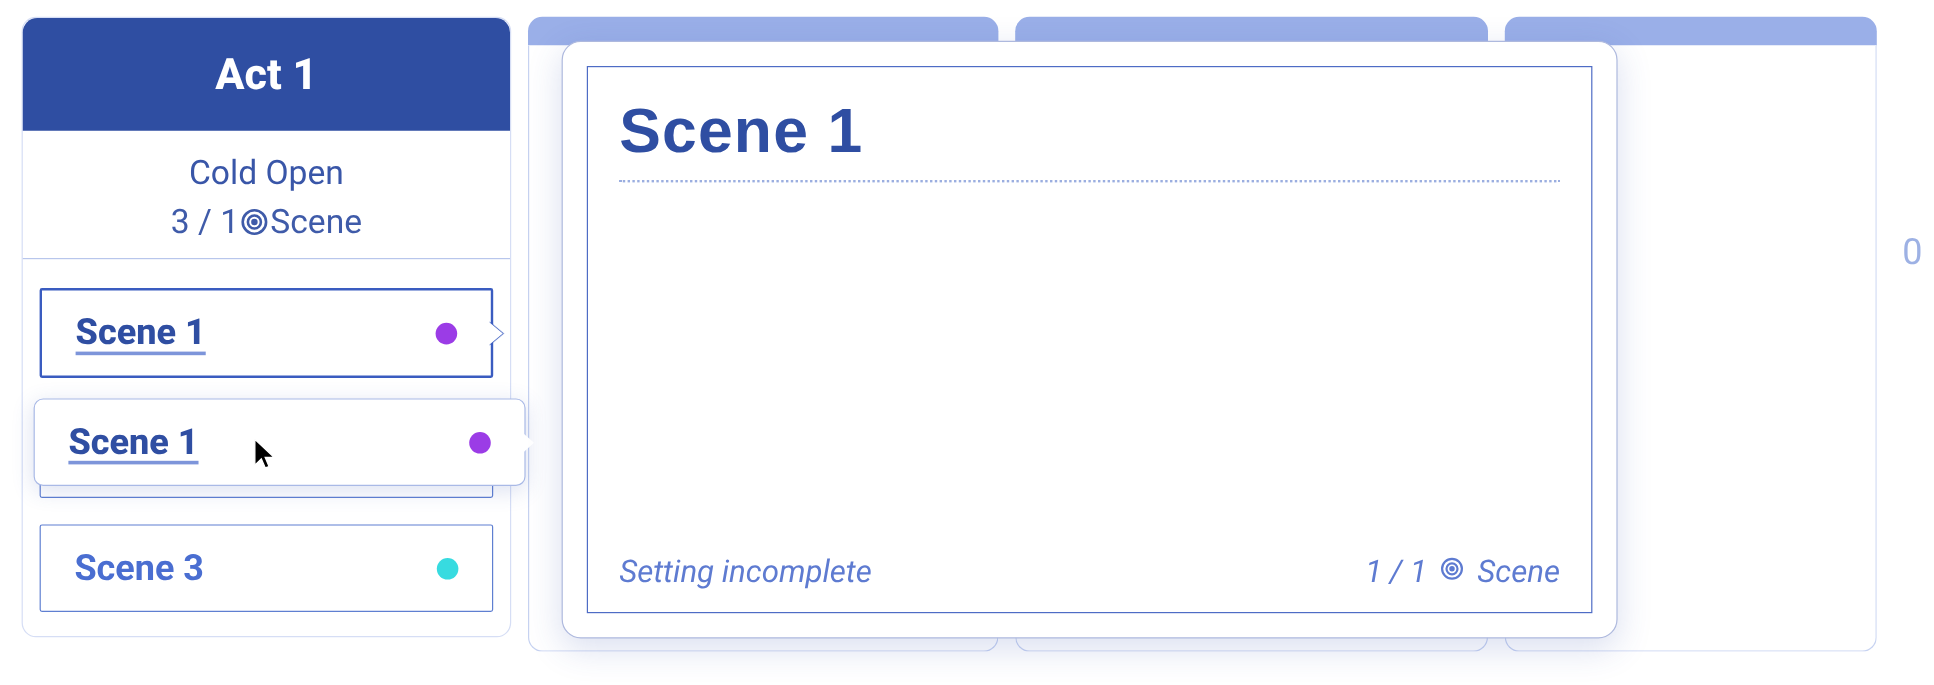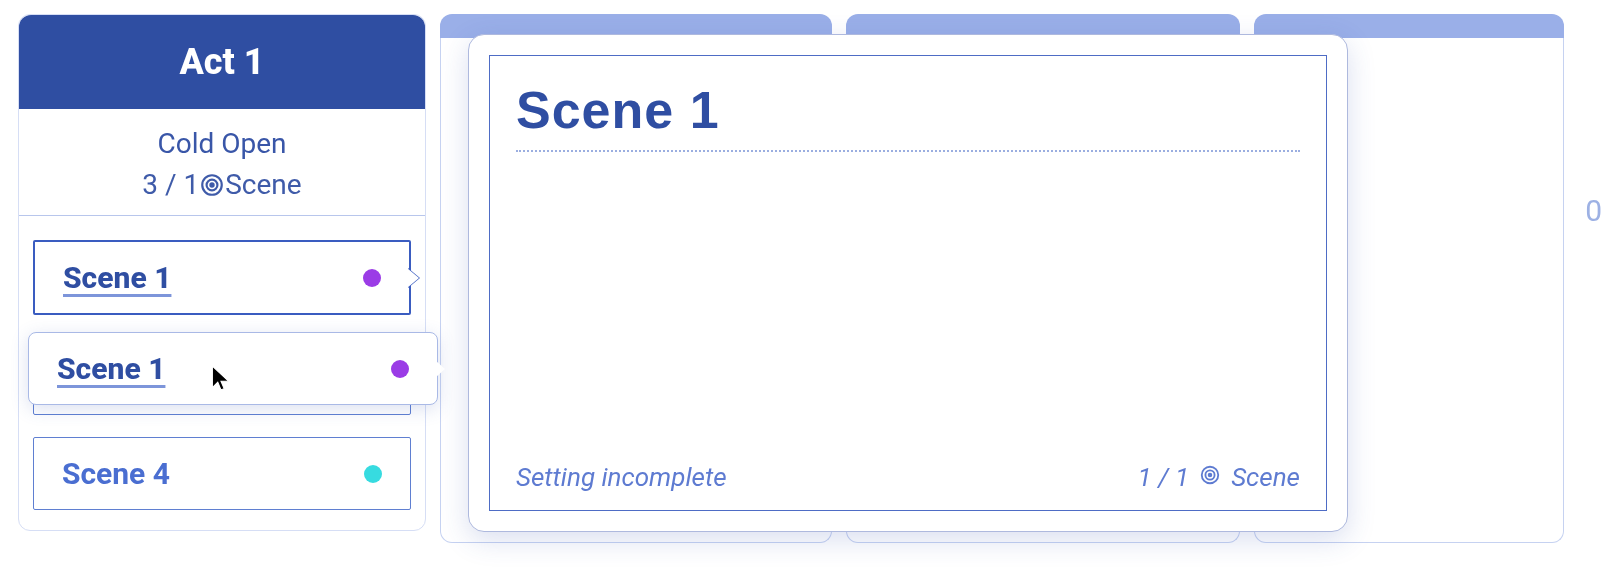--- a/index.html
+++ b/index.html
@@ -261,21 +261,21 @@
           <span class="dot purple"></span>
         </div>
         <span class="cursor" style="left:176px; top:26px;">
           <svg viewBox="0 0 20 26" width="22" height="28">
               <path d="M2 2 L2 22 L7 17 L10 24 L13 23 L10 16 L17 16 Z" fill="#000" stroke="#fff" stroke-width="1"></path>
             </svg>
         </span>
       </div>
 
       <div class="scene-card">
-        <span class="scene-name plain">Scene 4</span>
+        <span class="scene-name plain">Scene 3</span>
         <span class="dot cyan"></span>
       </div>
     </div>
   </div>
 
   <div class="tab-col col-a">
     <div class="tab-cap"></div>
     <div class="tab-body"></div>
   </div>
   <div class="tab-col col-b">

